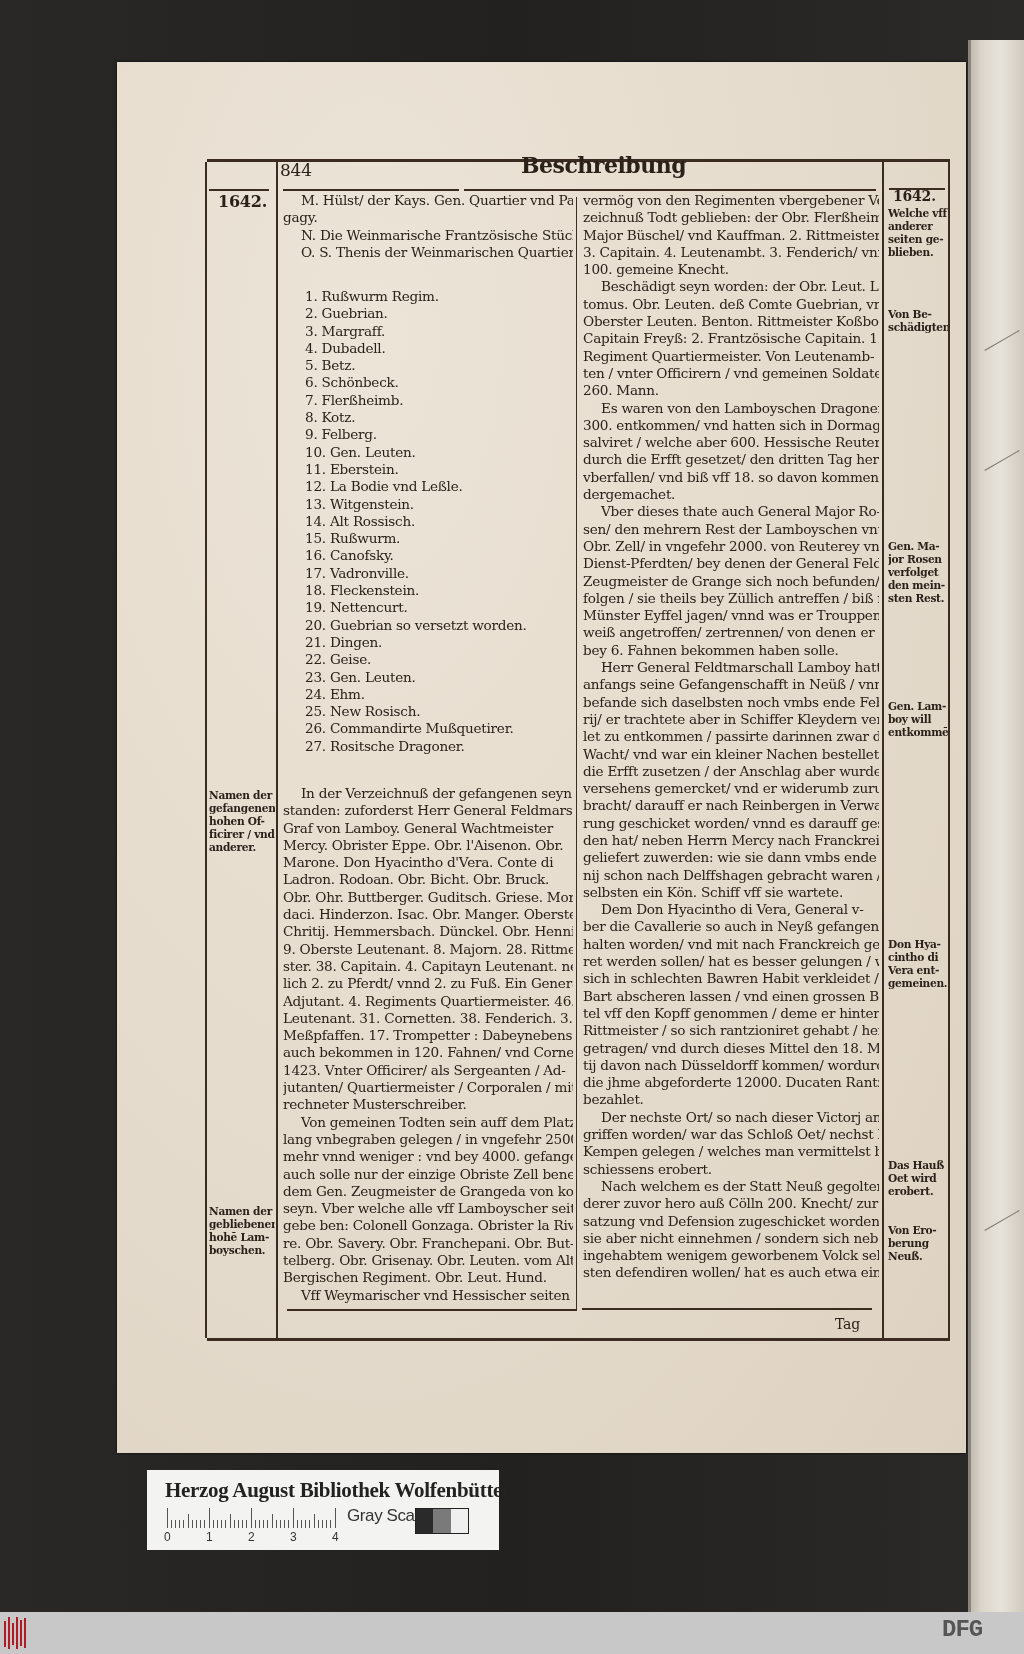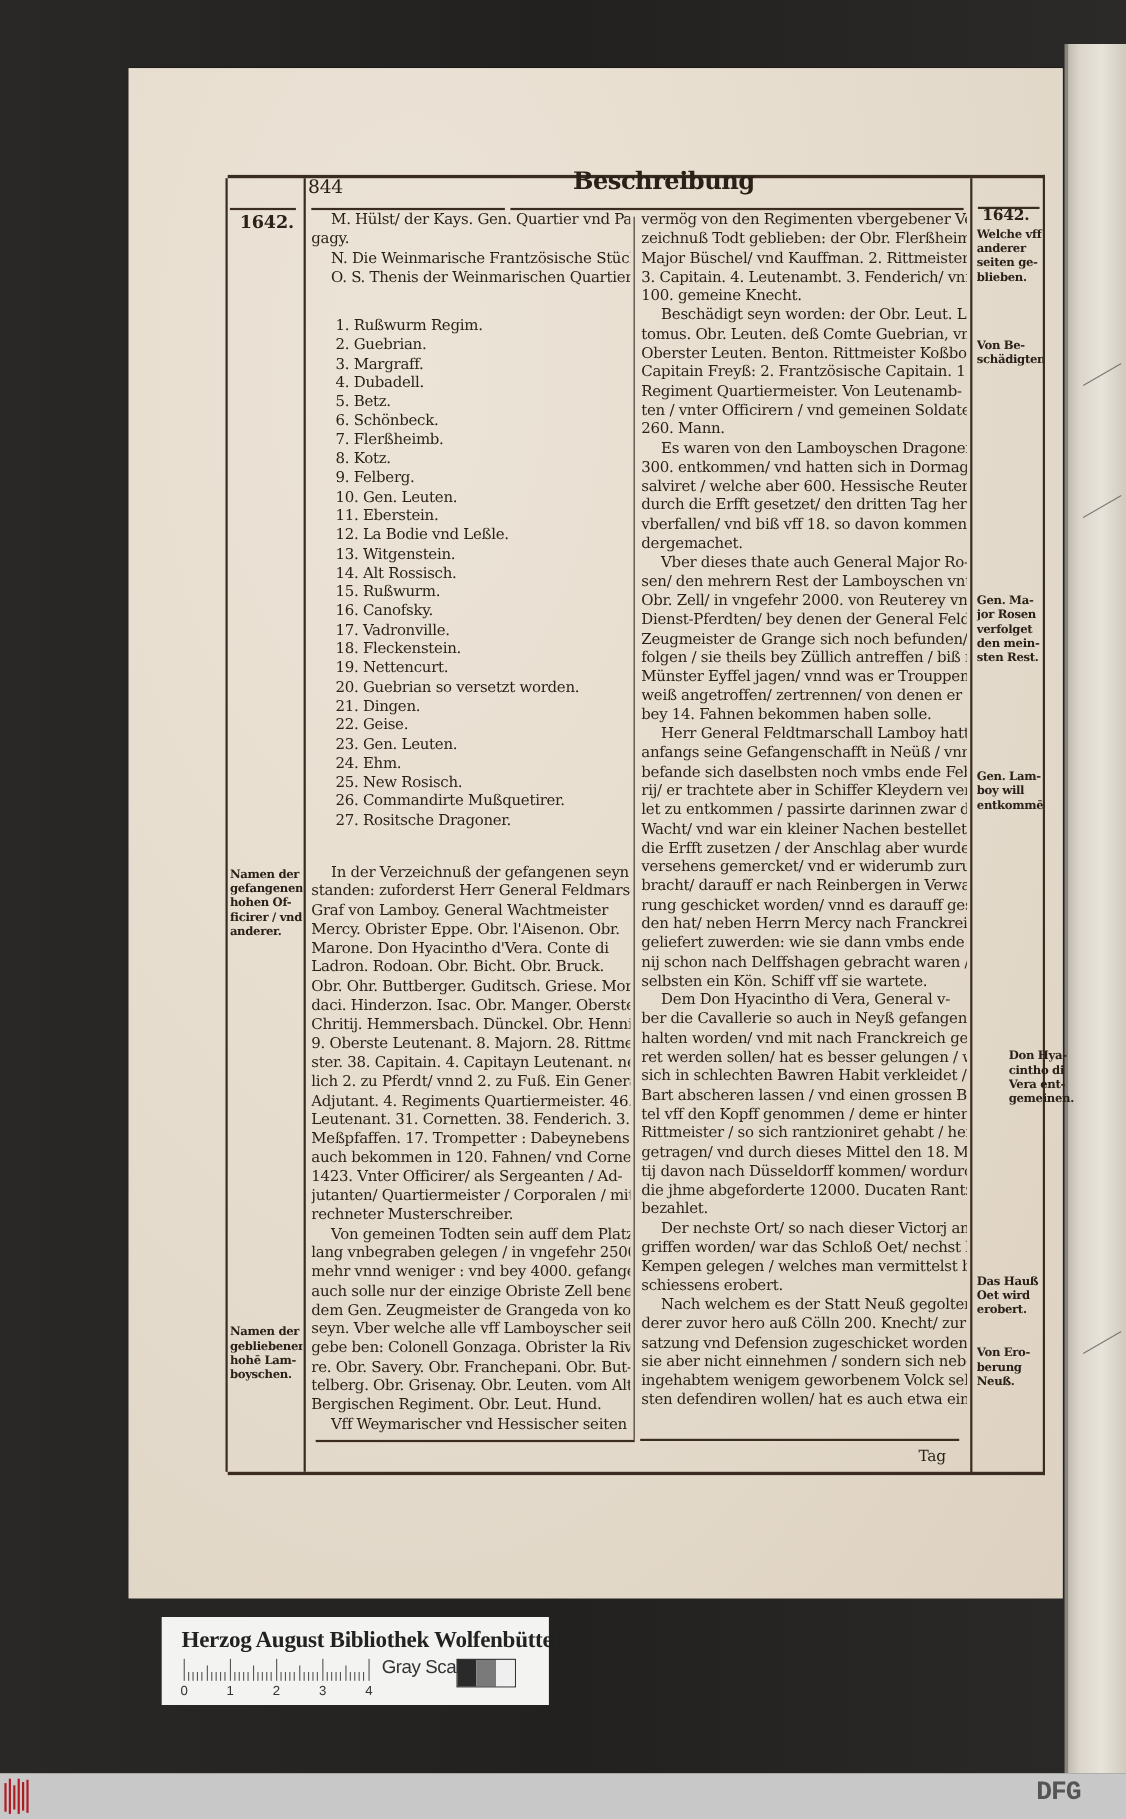--- a/index.html
+++ b/index.html
@@ -166,21 +166,21 @@
     <div class="line">vberfallen/ vnd biß vff 18. so davon kommen/ ni-</div>
     <div class="line">dergemachet.</div>
     <div class="line ind">Vber dieses thate auch General Major Ro-</div>
     <div class="line">sen/ den mehrern Rest der Lamboyschen vnterm</div>
     <div class="line">Obr. Zell/ in vngefehr 2000. von Reuterey vnd</div>
     <div class="line">Dienst-Pferdten/ bey denen der General Feldt-</div>
     <div class="line">Zeugmeister de Grange sich noch befunden/ ver-</div>
     <div class="line">folgen / sie theils bey Züllich antreffen / biß nach</div>
     <div class="line">Münster Eyffel jagen/ vnnd was er Trouppen-</div>
     <div class="line">weiß angetroffen/ zertrennen/ von denen er auch</div>
-    <div class="line">bey 14. Fahnen bekommen haben solle.</div>
+    <div class="line">bey 6. Fahnen bekommen haben solle.</div>
     <div class="line ind">Herr General Feldtmarschall Lamboy hatte</div>
     <div class="line">anfangs seine Gefangenschafft in Neüß / vnnd</div>
     <div class="line">befande sich daselbsten noch vmbs ende Februa-</div>
     <div class="line">rij/ er trachtete aber in Schiffer Kleydern verstel-</div>
     <div class="line">let zu entkommen / passirte darinnen zwar die</div>
     <div class="line">Wacht/ vnd war ein kleiner Nachen bestellet/ vber</div>
     <div class="line">die Erfft zusetzen / der Anschlag aber wurde vn-</div>
     <div class="line">versehens gemercket/ vnd er widerumb zuruck ge-</div>
     <div class="line">bracht/ darauff er nach Reinbergen in Verwah-</div>
     <div class="line">rung geschicket worden/ vnnd es darauff gestan-</div>
@@ -243,21 +243,21 @@
     <div class="line">jor Rosen</div>
     <div class="line">verfolget</div>
     <div class="line">den mein-</div>
     <div class="line">sten Rest.</div>
   </div>
   <div class="col marg" style="left:771px;top:638px;width:60px;">
     <div class="line">Gen. Lam-</div>
     <div class="line">boy will</div>
     <div class="line">entkommē.</div>
   </div>
-  <div class="col marg" style="left:800px;top:876px;width:60px;margin-top:16px;">
+  <div class="col marg" style="left:771px;top:876px;width:60px;">
     <div class="line">Don Hya-</div>
     <div class="line">cintho di</div>
     <div class="line">Vera ent-</div>
     <div class="line">gemeinen.</div>
   </div>
   <div class="col marg" style="left:771px;top:1097px;width:60px;">
     <div class="line">Das Hauß</div>
     <div class="line">Oet wird</div>
     <div class="line">erobert.</div>
   </div>

